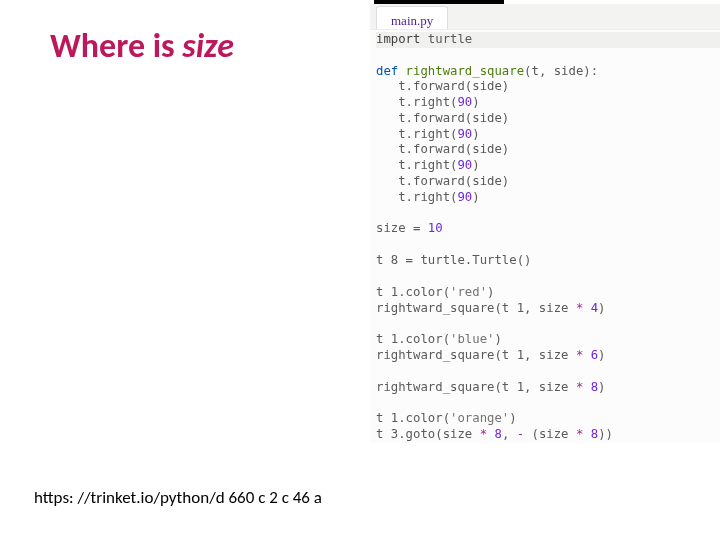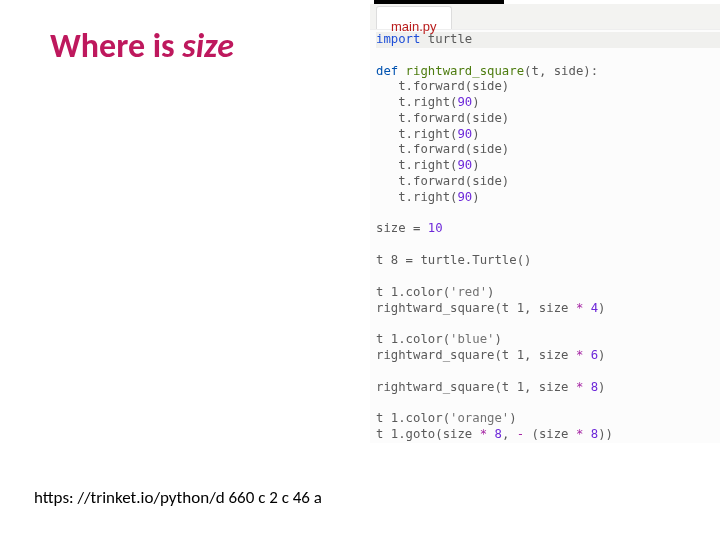--- a/index.html
+++ b/index.html
@@ -56,40 +56,40 @@
     height: 26px;
     display: flex;
     align-items: stretch;
     border-bottom: 1px solid #eee;
     width: 100%;
   }
   .tab {
     background: #fff;
     border: 1px solid #ddd;
     border-bottom: none;
-    padding: 12px 14px 2px 14px;
+    padding: 6px 14px 2px 14px;
     margin-left: 6px;
     margin-top: 2px;
-    font-family: Liberation Sans, sans-serif;
+    font-family: Liberation Serif, serif;
     font-size: 13px;
-    color: #b91c1c;
+    color: #4c1d95;
     border-radius: 3px 3px 0 0;
   }
   .code-region {
     background: #fcfcfc;
     padding: 2px 0 0 6px;
   }
   .line { white-space: pre; }
   .blank { height: 16px; }
   .highlight {
     background: #f0f0ee;
     display: block;
     width: 100%;
   }
-  .kw1 { color: #1d4ed8; }   
+  .kw1 { color: #404040; }   
   .kw2 { color: #0052b0; }   
   .fn  { color: #4d7c0f; }   
   .num { color: #6d28d9; }   
   .str { color: #737373; }   
   .op  { color: #a626a4; }
 </style>
 </head>
 <body>
 
 <div class="slide">
@@ -125,17 +125,17 @@
       <div class="blank"></div>
       <div class="line"><span>t 1.color(</span><span class="str">'red'</span><span>)</span></div>
       <div class="line"><span>rightward_square(t 1, size </span><span class="op">*</span><span> </span><span class="num">4</span><span>)</span></div>
       <div class="blank"></div>
       <div class="line"><span>t 1.color(</span><span class="str">'blue'</span><span>)</span></div>
       <div class="line"><span>rightward_square(t 1, size </span><span class="op">*</span><span> </span><span class="num">6</span><span>)</span></div>
       <div class="blank"></div>
       <div class="line"><span>rightward_square(t 1, size </span><span class="op">*</span><span> </span><span class="num">8</span><span>)</span></div>
       <div class="blank"></div>
       <div class="line"><span>t 1.color(</span><span class="str">'orange'</span><span>)</span></div>
-      <div class="line"><span>t 1.goto(size </span><span class="op">*</span><span> </span><span class="num">8</span><span>, </span><span class="op">-</span><span> (size </span><span class="op">*</span><span> </span><span class="num">8</span><span>))</span></div>
+      <div class="line"><span>t 3.goto(size </span><span class="op">*</span><span> </span><span class="num">8</span><span>, </span><span class="op">-</span><span> (size </span><span class="op">*</span><span> </span><span class="num">8</span><span>))</span></div>
     </div>
   </div>
 
 </div>
 
 </body></html>

